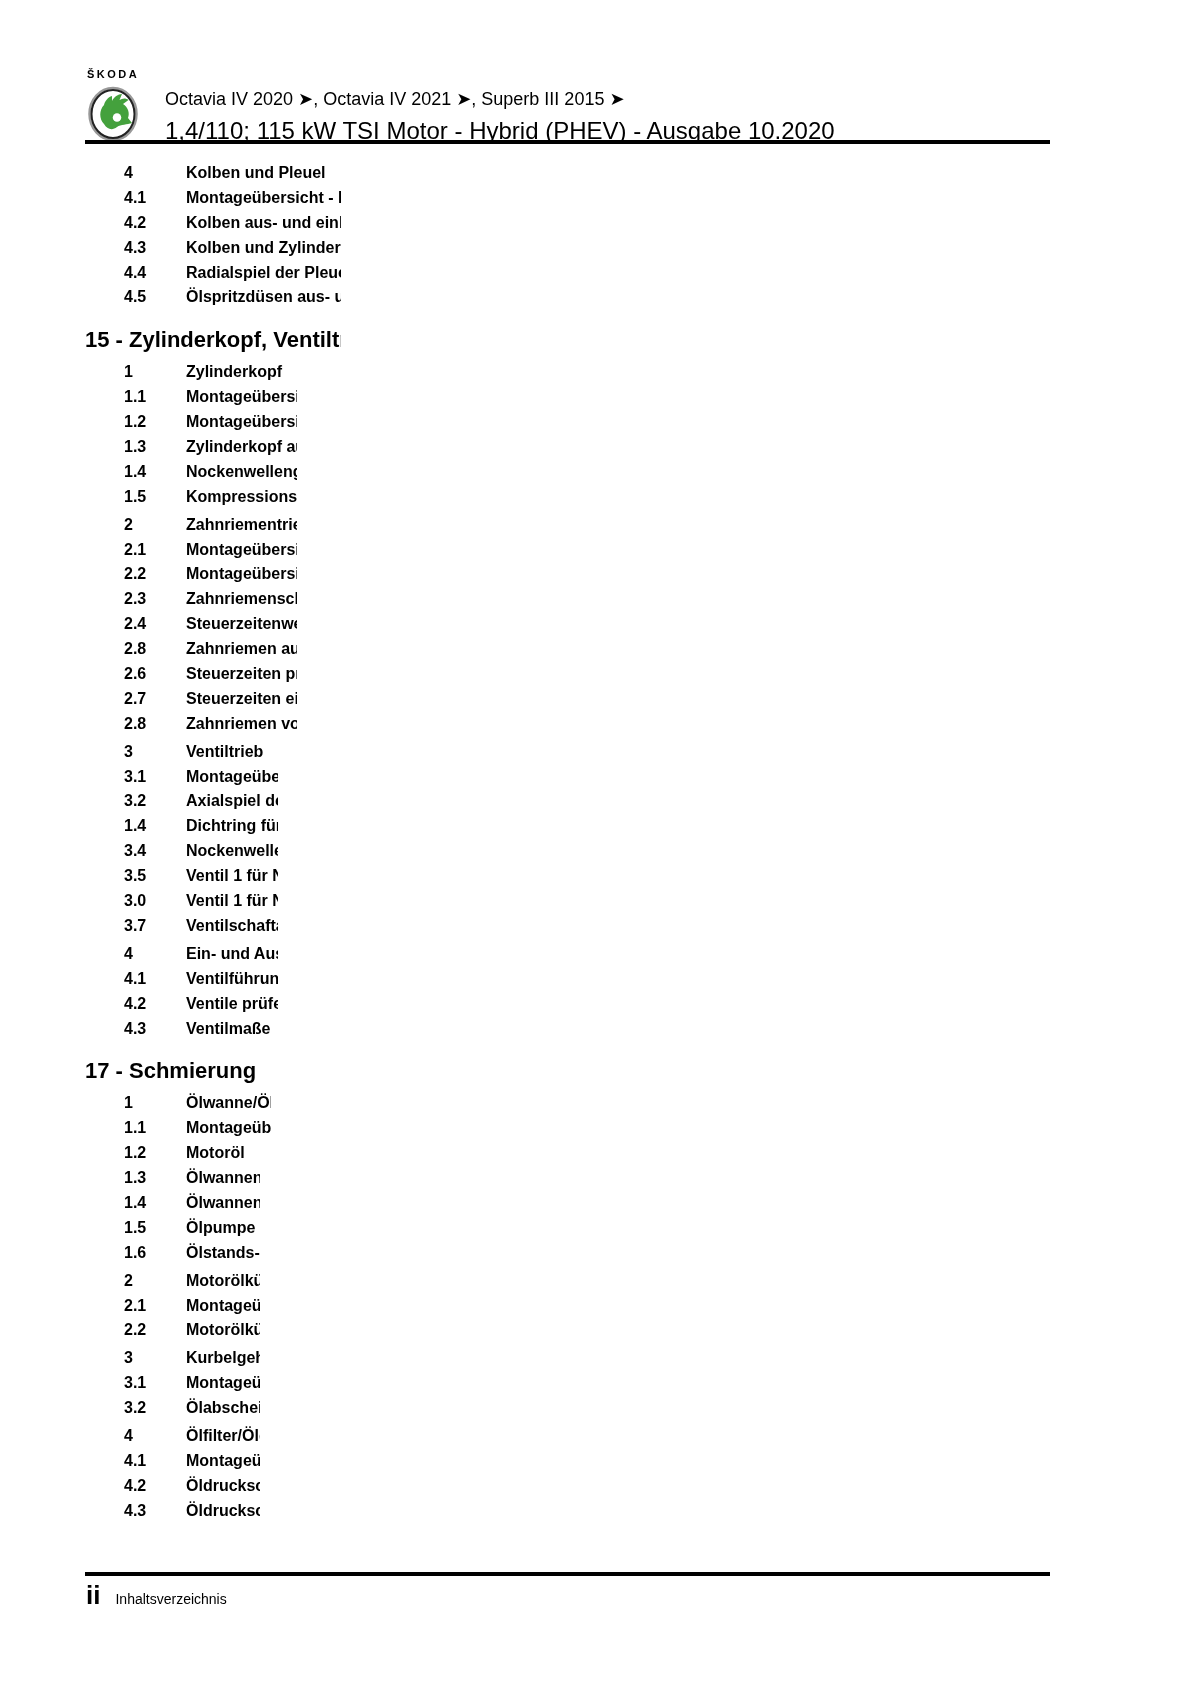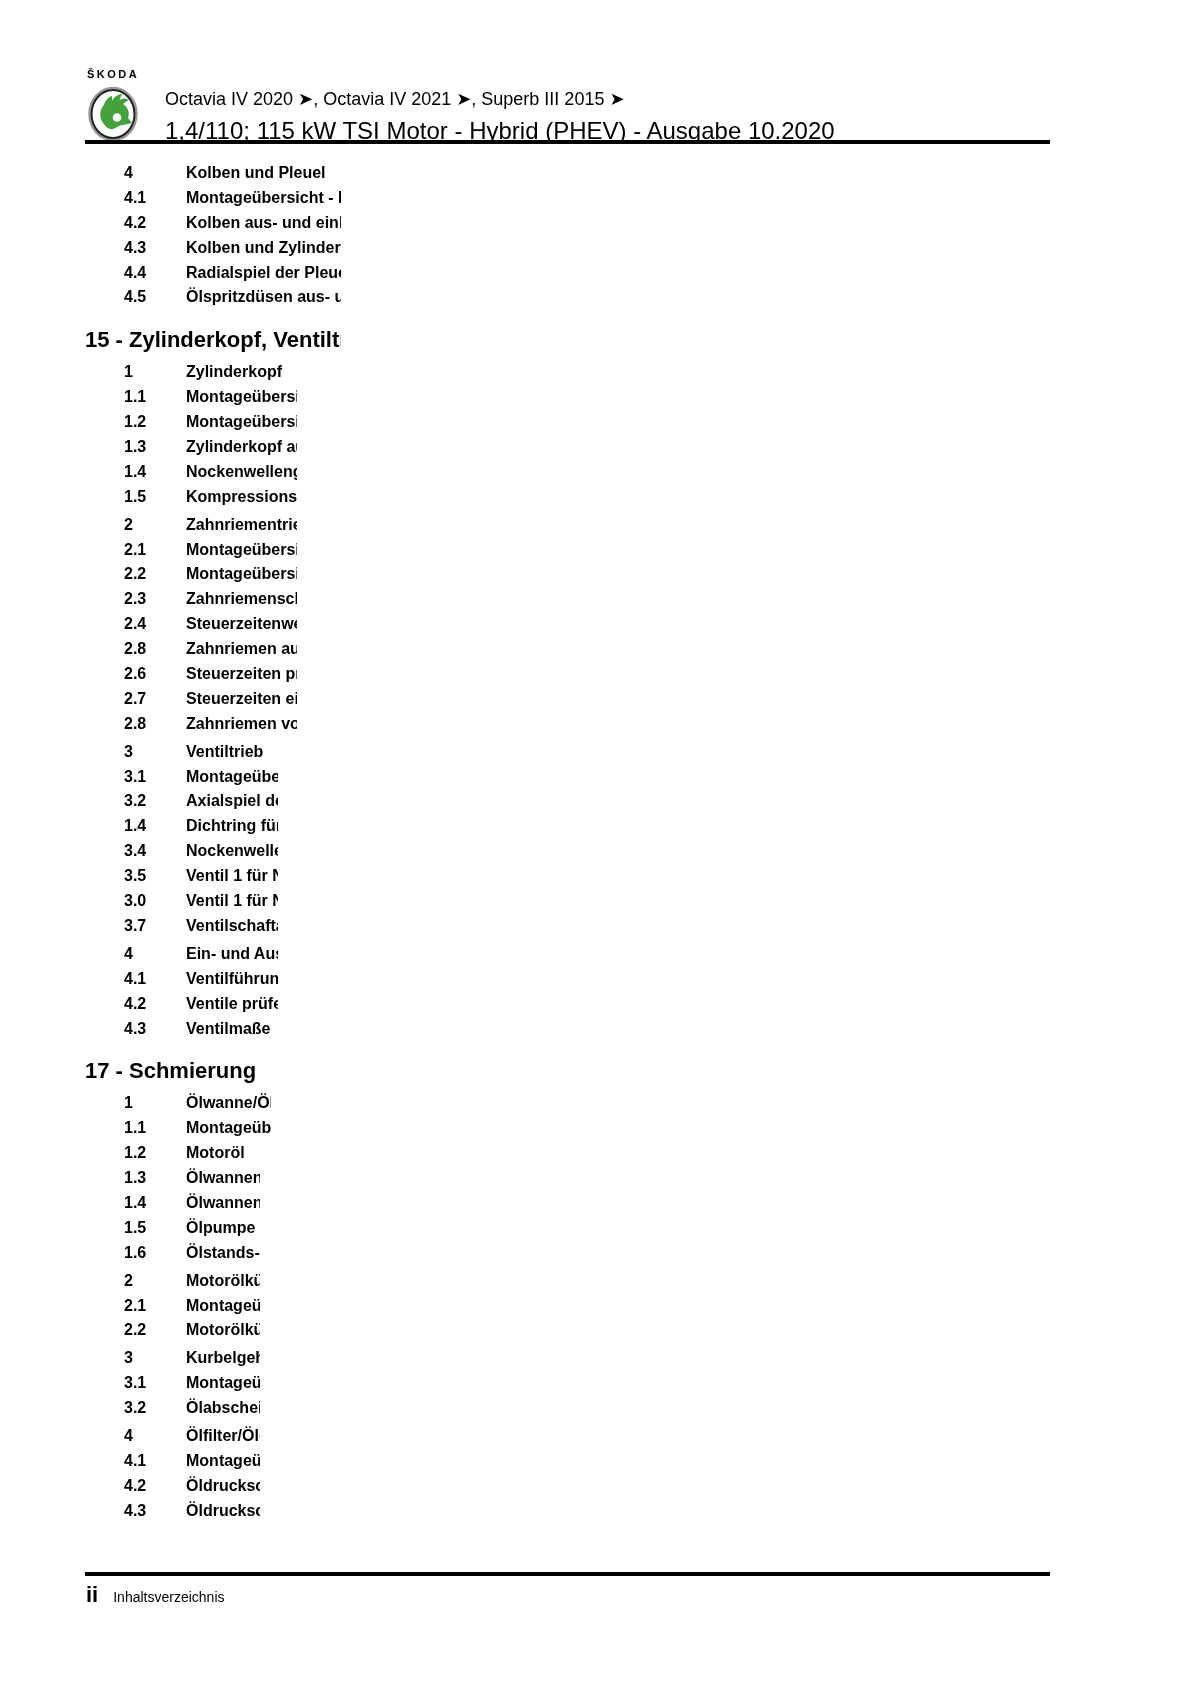--- a/index.html
+++ b/index.html
@@ -53,21 +53,21 @@
     background-size:8.8px 5px;
   }
   .row.chapter .dots{background-position:left calc(100% - 9px);}
   .row .page{flex:none;min-width:50px;text-align:right;}
   .row.chapter .page{font-size:21px;}
   
   .footer{
     position:absolute;left:86px;top:1578px;
     display:flex;align-items:baseline;gap:15px;
   }
-  .footer .pg{font-size:22px;font-weight:bold;line-height:34px;}
+  .footer .pg{font-size:26px;font-weight:bold;line-height:34px;}
   .footer .lbl{font-size:14px;}
 </style>
 </head>
 <body>
 
 <div class="page">
 
   <div class="brand-word">ŠKODA</div>
 
   <div class="brand-logo">

